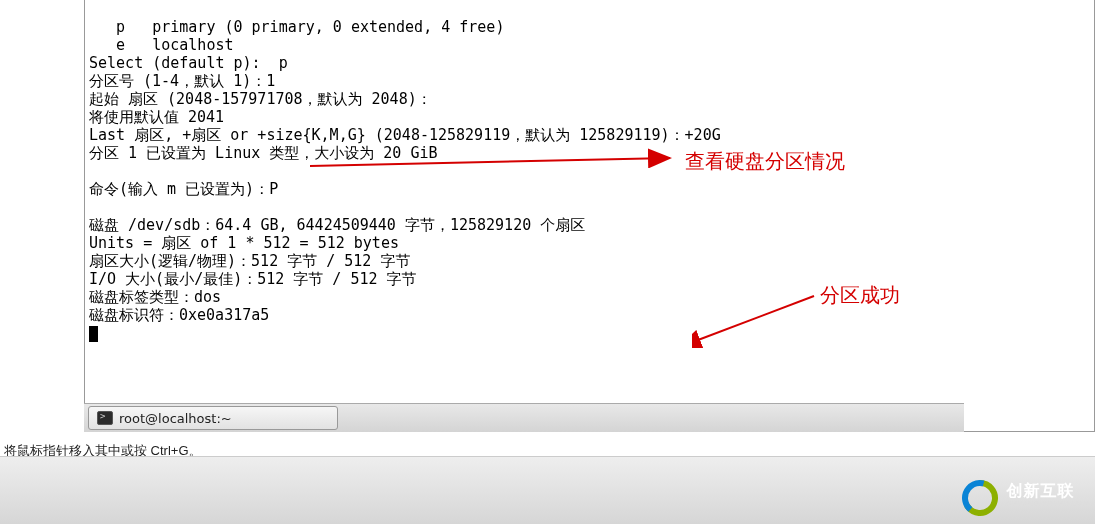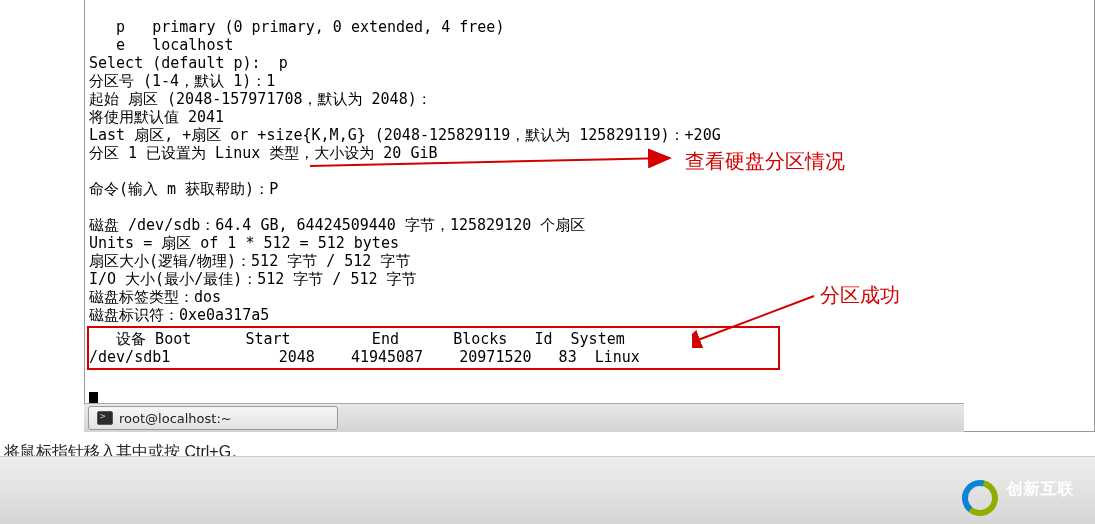--- a/index.html
+++ b/index.html
@@ -85,21 +85,21 @@
       top: -1px;
       font-family: monospace;
     }
     .hint-bar {
       position: absolute;
       left: 0;
       top: 440px;
       width: 1095px;
       padding: 2px 4px;
       font-family: "Microsoft YaHei", "SimSun", sans-serif;
-      font-size: 16px;
+      font-size: 13px;
       color: #222;
     }
     .shadow-area {
       position: absolute;
       left: 0;
       top: 456px;
       width: 1095px;
       height: 68px;
       background: linear-gradient(#eeeeee, #d6d6d6);
       border-top: 1px solid #ccc;
@@ -114,21 +114,21 @@
       color: #fff;
       font-family: "Microsoft YaHei", sans-serif;
     }
     .logo-mark {
       position: relative;
       width: 40px;
       height: 40px;
     }
     .logo-mark svg { display: block; }
     .logo-text { line-height: 1.1; padding-top: 4px; }
-    .logo-cn { font-size: 16px; font-weight: bold; letter-spacing: 1px; font-family: Liberation Mono, monospace; }
+    .logo-cn { font-size: 16px; font-weight: bold; letter-spacing: 1px; }
     .logo-en { font-size: 7px; letter-spacing: 0.5px; color: #ddd; }
     .annotation {
       position: absolute;
       color: #d40000;
       font-family: "Microsoft YaHei", "SimSun", sans-serif;
       font-size: 20px;
       pointer-events: none;
       text-align: center;
     }
     .arrow-svg { position: absolute; pointer-events: none; }
@@ -140,30 +140,28 @@
   <div class="terminal-content">
 <span>   p   primary (0 primary, 0 extended, 4 free)</span>
 <span>   e   localhost</span>
 <span>Select (default p):  p</span>
 <span>分区号 (1-4，默认 1)：1</span>
 <span>起始 扇区 (2048-157971708，默认为 2048)：</span>
 <span>将使用默认值 2041</span>
 <span>Last 扇区, +扇区 or +size{K,M,G} (2048-125829119，默认为 125829119)：+20G</span>
 <span>分区 1 已设置为 Linux 类型，大小设为 20 GiB</span>
 <span></span>
-<span>命令(输入 m 获取帮助)：P</span>
+<span>命令(输入 m 已设置为)：P</span>
 <span></span>
 <span>磁盘 /dev/sdb：64.4 GB, 64424509440 字节，125829120 个扇区</span>
 <span>Units = 扇区 of 1 * 512 = 512 bytes</span>
 <span>扇区大小(逻辑/物理)：512 字节 / 512 字节</span>
 <span>I/O 大小(最小/最佳)：512 字节 / 512 字节</span>
 <span>磁盘标签类型：dos</span>
 <span>磁盘标识符：0xe0a317a5</span>
-<div class="red-box"><span>   设备 Boot      Start         End      Blocks   Id  System</span>
-<span>/dev/sdb1            2048    41945087    20971520   83  Linux</span></div>
 <span class="cursor"></span>
   </div>
 </div>
 
 <svg class="arrow-svg" style="left:310px; top:148px;" width="370" height="30">
   <defs>
     <marker id="ah1" markerWidth="12" markerHeight="10" refX="11" refY="5" orient="auto">
       <path d="M0,0 L12,5 L0,10 z" fill="#d40000"></path>
     </marker>
   </defs>

